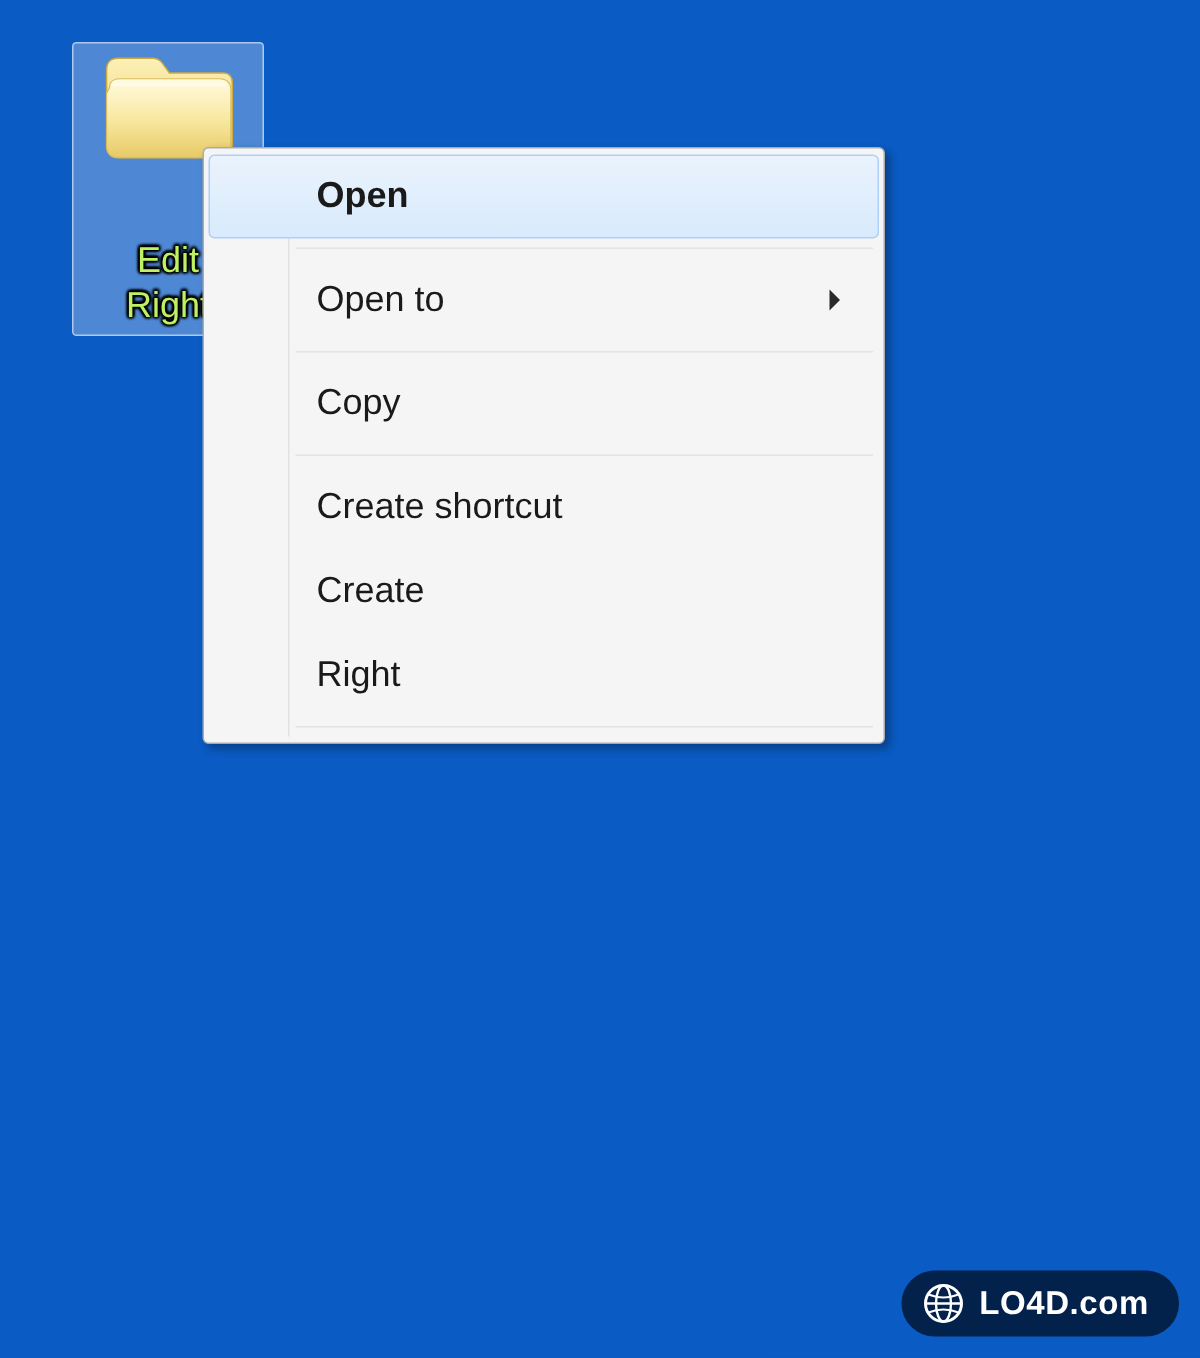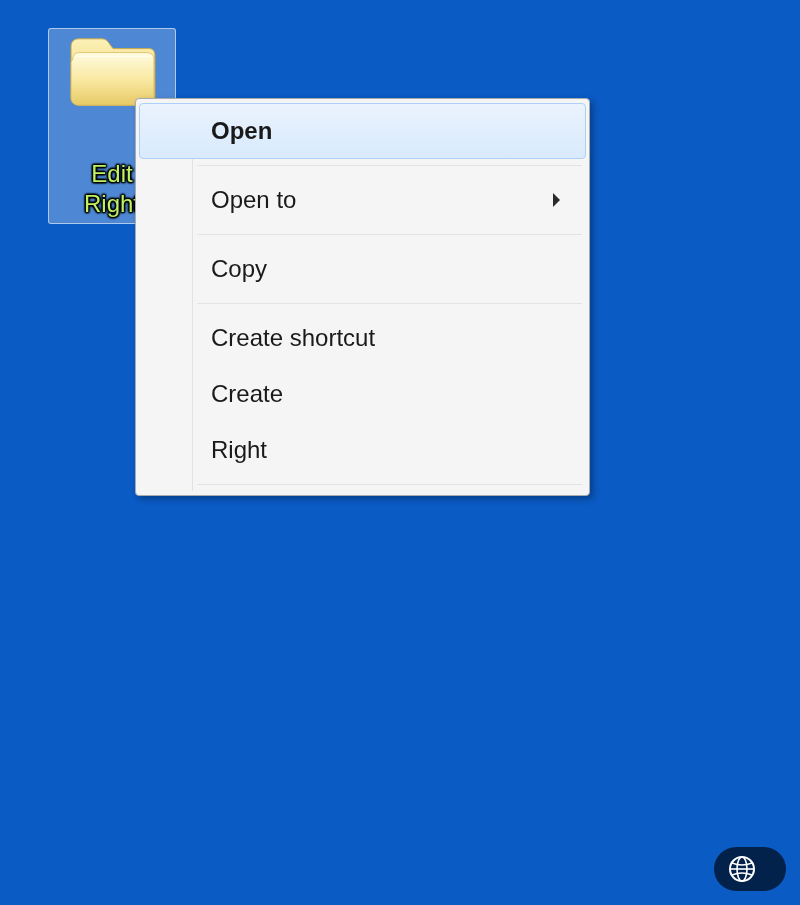--- a/index.html
+++ b/index.html
@@ -234,13 +234,14 @@
 <div class="watermark">
   <span class="globe">
     <svg width="28" height="28" viewBox="0 0 28 28">
       <circle cx="14" cy="14" r="12" fill="none" stroke="#fff" stroke-width="2"></circle>
       <ellipse cx="14" cy="14" rx="5" ry="12" fill="none" stroke="#fff" stroke-width="1.6"></ellipse>
       <line x1="2" y1="14" x2="26" y2="14" stroke="#fff" stroke-width="1.6"></line>
       <path d="M4 8 Q14 12 24 8" fill="none" stroke="#fff" stroke-width="1.4"></path>
       <path d="M4 20 Q14 16 24 20" fill="none" stroke="#fff" stroke-width="1.4"></path>
     </svg>
   </span>
+  <span>LO4D.com</span>
 </div>
 
 </body></html>

